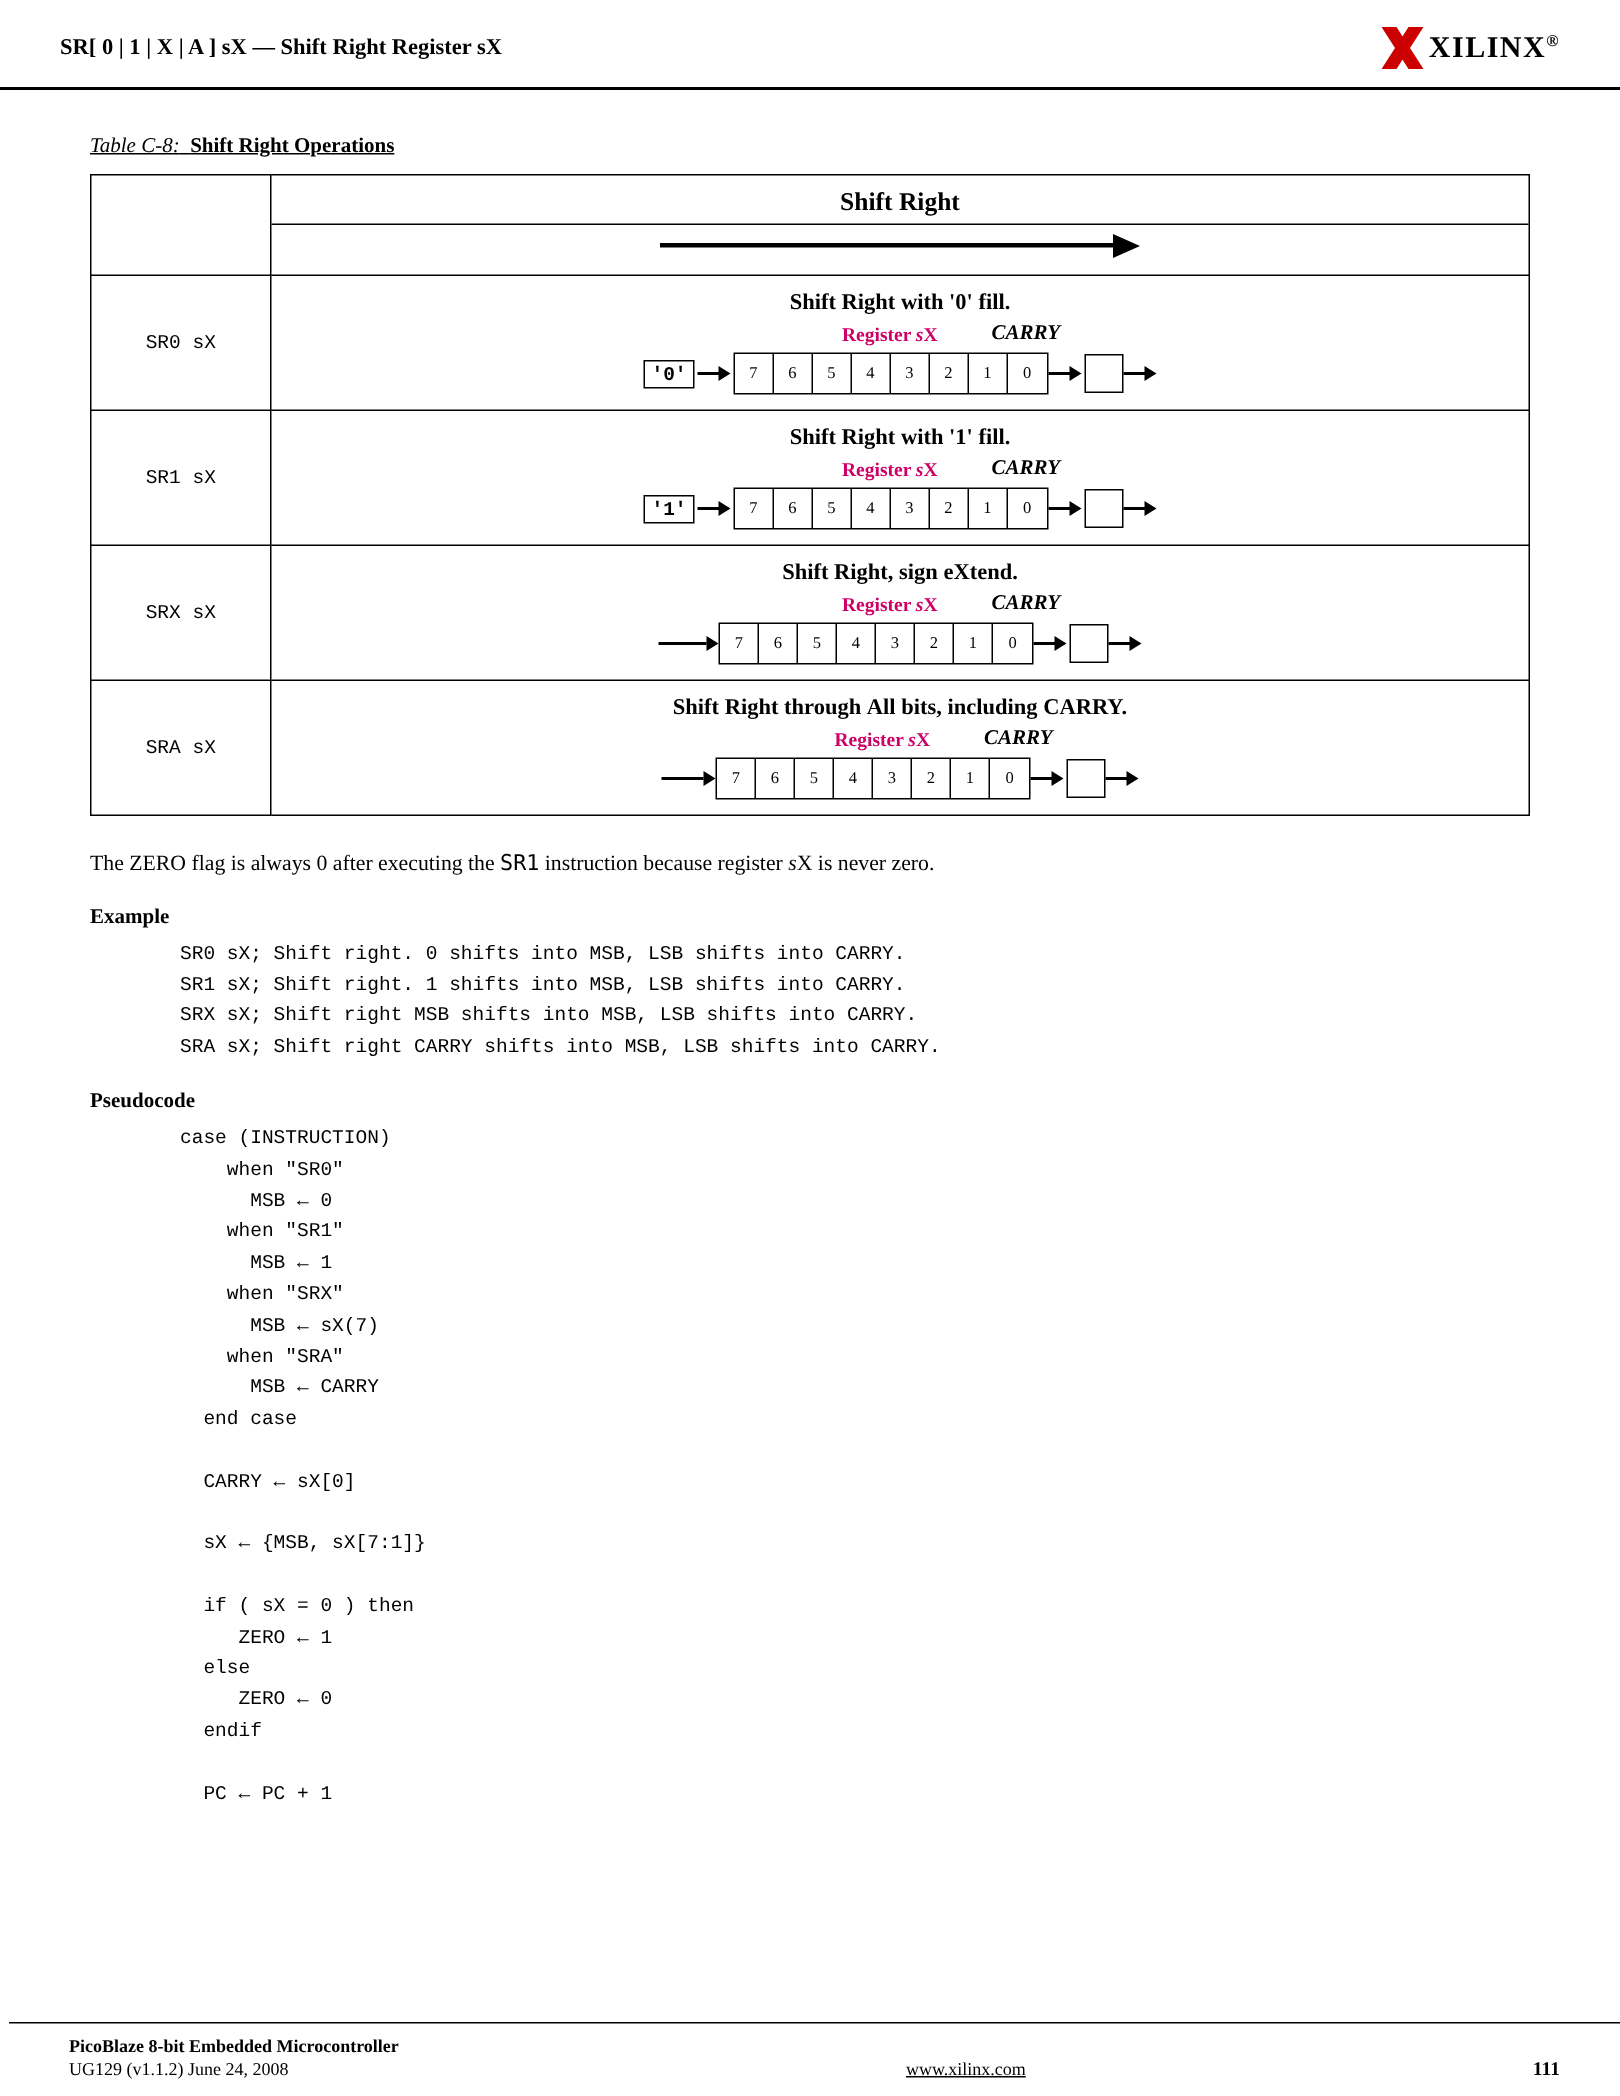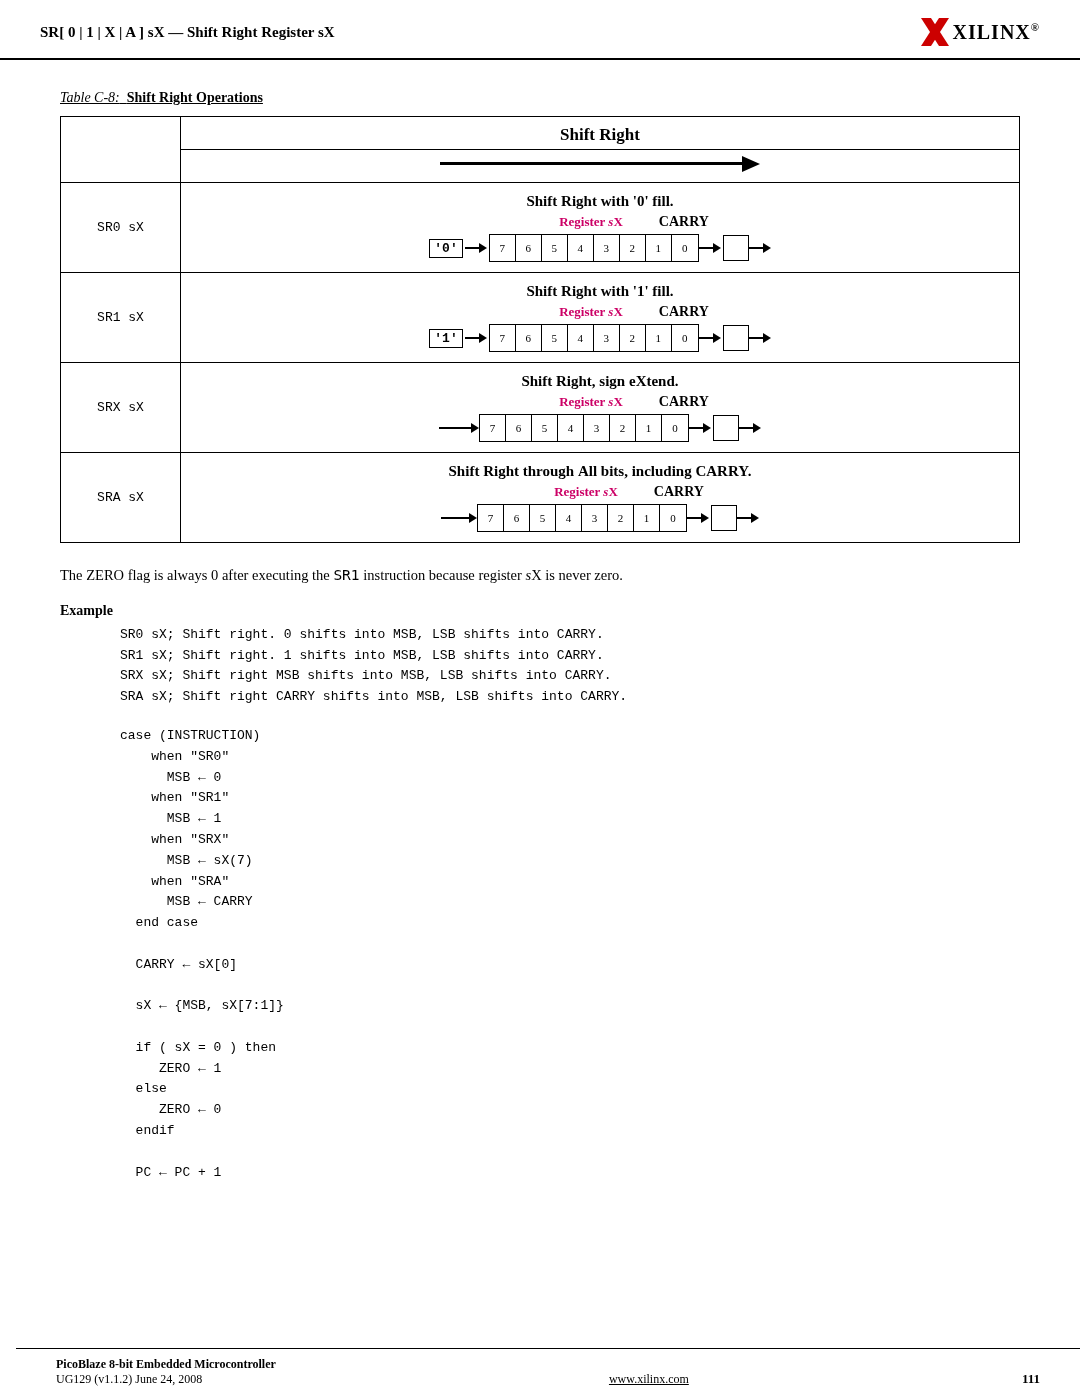--- a/index.html
+++ b/index.html
@@ -113,20 +113,21 @@
     }
     .reg-label {
       color: #cc0066;
       font-weight: bold;
       font-size: 13px;
     }
     .carry-label {
       font-weight: bold;
       font-size: 14px;
       color: #000;
+      font-style: italic;
     }
 
     
     .reg-diagram {
       display: flex;
       align-items: center;
       justify-content: center;
       margin-top: 4px;
       gap: 0;
     }
@@ -219,21 +220,21 @@
       margin-left: 60px;
       margin-bottom: 18px;
       line-height: 1.6;
       white-space: pre;
     }
 
     
     .page-footer {
       position: absolute;
       bottom: 0;
-      left: 16px;
+      left: 6px;
       right: 0;
       border-top: 1.5px solid #000;
       display: flex;
       justify-content: space-between;
       align-items: flex-end;
       padding: 8px 40px 10px 40px;
     }
     .footer-left {
       font-size: 12px;
     }
@@ -489,20 +490,21 @@
   <p class="para">
     The ZERO flag is always 0 after executing the <code>SR1</code> instruction because register <em>s</em>X is never zero.
   </p>
 
   <div class="section-heading">Example</div>
   <div class="code-block">SR0 sX; Shift right. 0 shifts into MSB, LSB shifts into CARRY.
 SR1 sX; Shift right. 1 shifts into MSB, LSB shifts into CARRY.
 SRX sX; Shift right MSB shifts into MSB, LSB shifts into CARRY.
 SRA sX; Shift right CARRY shifts into MSB, LSB shifts into CARRY.</div>
 
+  <div class="section-heading">Pseudocode</div>
   <div class="code-block">case (INSTRUCTION)
     when "SR0"
       MSB ← 0
     when "SR1"
       MSB ← 1
     when "SRX"
       MSB ← sX(7)
     when "SRA"
       MSB ← CARRY
   end case

